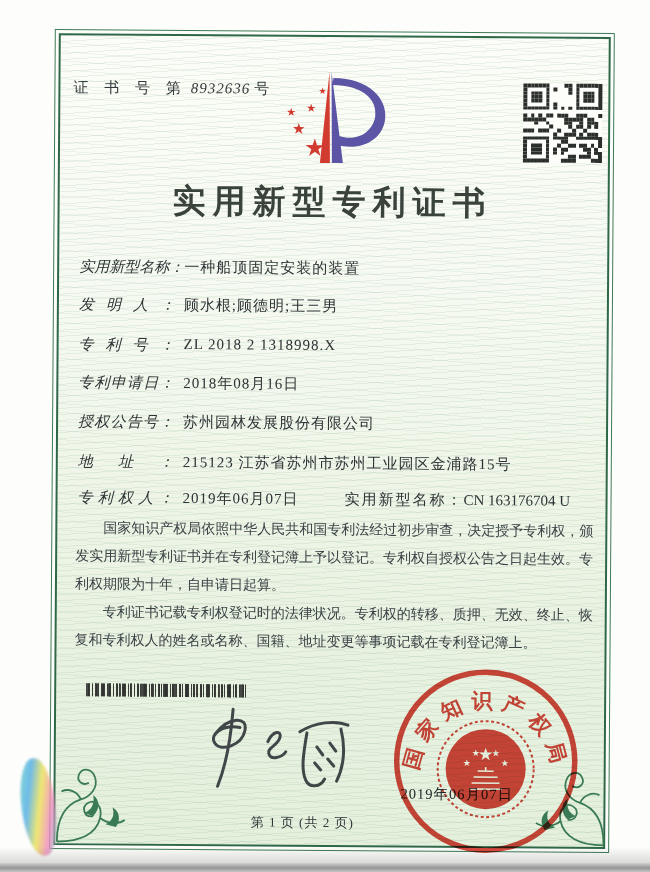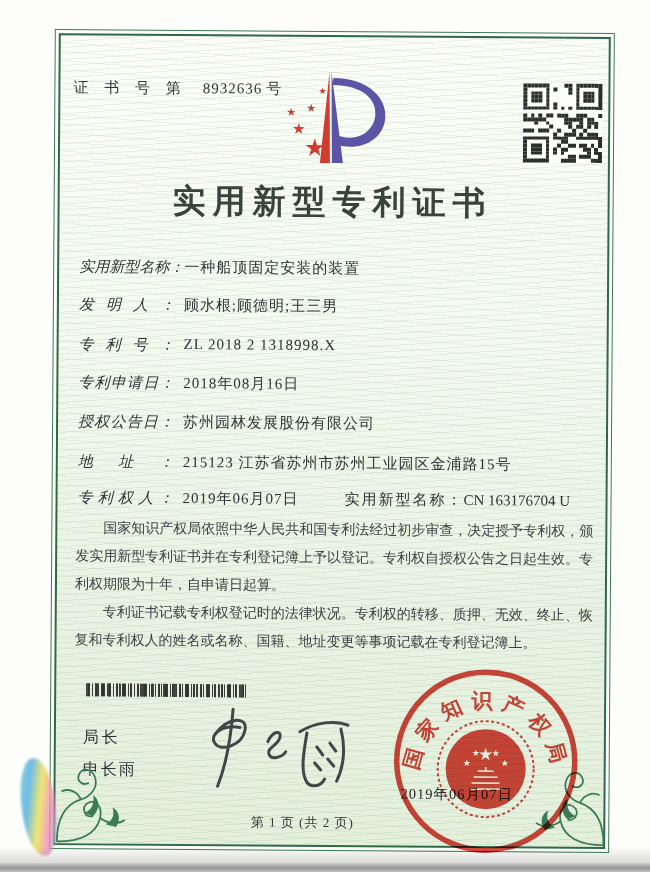--- a/index.html
+++ b/index.html
@@ -10,21 +10,21 @@
   .frame-outer{position:absolute;left:52px;top:31px;width:558px;height:818px;
                border:1.5px solid #3f7a55;background:transparent;}
   .frame-inner{position:absolute;left:3px;top:3px;right:3px;bottom:3px;border:2.5px solid #2e6847;
                background:
                  repeating-linear-gradient(176deg, rgba(108,160,120,.13) 0 1px, rgba(255,255,255,0) 1px 6px),
                  repeating-linear-gradient(184deg, rgba(108,160,120,.10) 0 1px, rgba(255,255,255,0) 1px 9px),
                  linear-gradient(180deg,#fcfdf8 0%,#f5f9f0 35%,#eaf3e3 70%,#e4efdc 100%);}
   .content{position:absolute;inset:0;}
   .cert-no{position:absolute;left:71px;top:80px;font-size:15px;color:#33383a;}
   .cert-no .sp{letter-spacing:6px;}
-  .cert-no .num{letter-spacing:1px;margin-left:16px;}
+  .cert-no .num{letter-spacing:1px;margin-left:4px;font-style:italic;}
   .cert-no .suf{margin-left:4px;}
   .logo{position:absolute;left:268px;top:66px;width:132px;height:104px;}
   .qr{position:absolute;left:521px;top:82px;width:79px;height:79px;display:grid;
       grid-template-columns:repeat(21,1fr);grid-template-rows:repeat(21,1fr);background:#fdfdfa;}
   .qr div{background:transparent;}
   .qr div.d{background:#2b2f2b;}
   .title{position:absolute;left:52px;top:180px;width:558px;text-align:center;
          font-size:33px;font-weight:bold;letter-spacing:7px;color:#39423b;}
   .row{position:absolute;left:78px;width:520px;font-size:15px;color:#2e3335;white-space:nowrap;}
   .flabel{display:inline-block;width:96px;text-align:justify;text-align-last:justify;vertical-align:top;font-style:italic;}
@@ -539,43 +539,39 @@
       <div class="row" style="top:297px">
         <span class="flabel">发明人：</span><span class="fvalue">顾水根;顾德明;王三男</span>
       </div>
       <div class="row" style="top:337px">
         <span class="flabel">专利号：</span><span class="fvalue">ZL 2018 2 1318998.X</span>
       </div>
       <div class="row" style="top:375px">
         <span class="flabel">专利申请日：</span><span class="fvalue">2018年08月16日</span>
       </div>
       <div class="row" style="top:414px">
-        <span class="flabel">授权公告日：</span><span class="fvalue">苏州园林发展股份有限公司</span>
+        <span class="flabel">授权公告号：</span><span class="fvalue">苏州园林发展股份有限公司</span>
       </div>
       <div class="row" style="top:454px">
         <span class="flabel">地址：</span><span class="fvalue">215123 江苏省苏州市苏州工业园区金浦路15号</span>
       </div>
       <div class="row" style="top:490px">
         <span class="flabel">专利权人：</span><span class="fvalue">2019年06月07日</span>
         <span class="grant-right">
           <span class="glabel">实用新型名称：</span><span>CN 163176704 U</span>
         </span>
       </div>
 
       <div class="paras">
         <p>国家知识产权局依照中华人民共和国专利法经过初步审查，决定授予专利权，颁发实用新型专利证书并在专利登记簿上予以登记。专利权自授权公告之日起生效。专利权期限为十年，自申请日起算。</p>
         <p>专利证书记载专利权登记时的法律状况。专利权的转移、质押、无效、终止、恢复和专利权人的姓名或名称、国籍、地址变更等事项记载在专利登记簿上。</p>
       </div>
 
       <div class="barcode"></div>
 
-      <div class="director">
-        <span>局长</span>
-        <span class="name">申长雨</span>
-      </div>
 
       <svg class="signature" viewBox="0 0 170 95" aria-hidden="true">
         <g fill="none" stroke="#2f3538" stroke-width="3" stroke-linecap="round" opacity="0.9">
           <path d="M28,34 C40,18 60,16 57,31 C54,46 33,53 27,44 C21,35 35,25 52,28"></path>
           <path d="M45,10 C43,38 39,64 30,87"></path>
           <path d="M80,42 C85,31 94,30 92,38 C90,46 79,48 81,54 C83,61 94,58 98,52"></path>
           <path d="M112,32 C127,22 148,20 160,25"></path>
           <path d="M119,33 C116,52 113,69 118,80 C122,89 133,87 137,79"></path>
           <path d="M153,29 C158,48 156,67 149,81"></path>
           <path d="M129,47 L135,55"></path>

